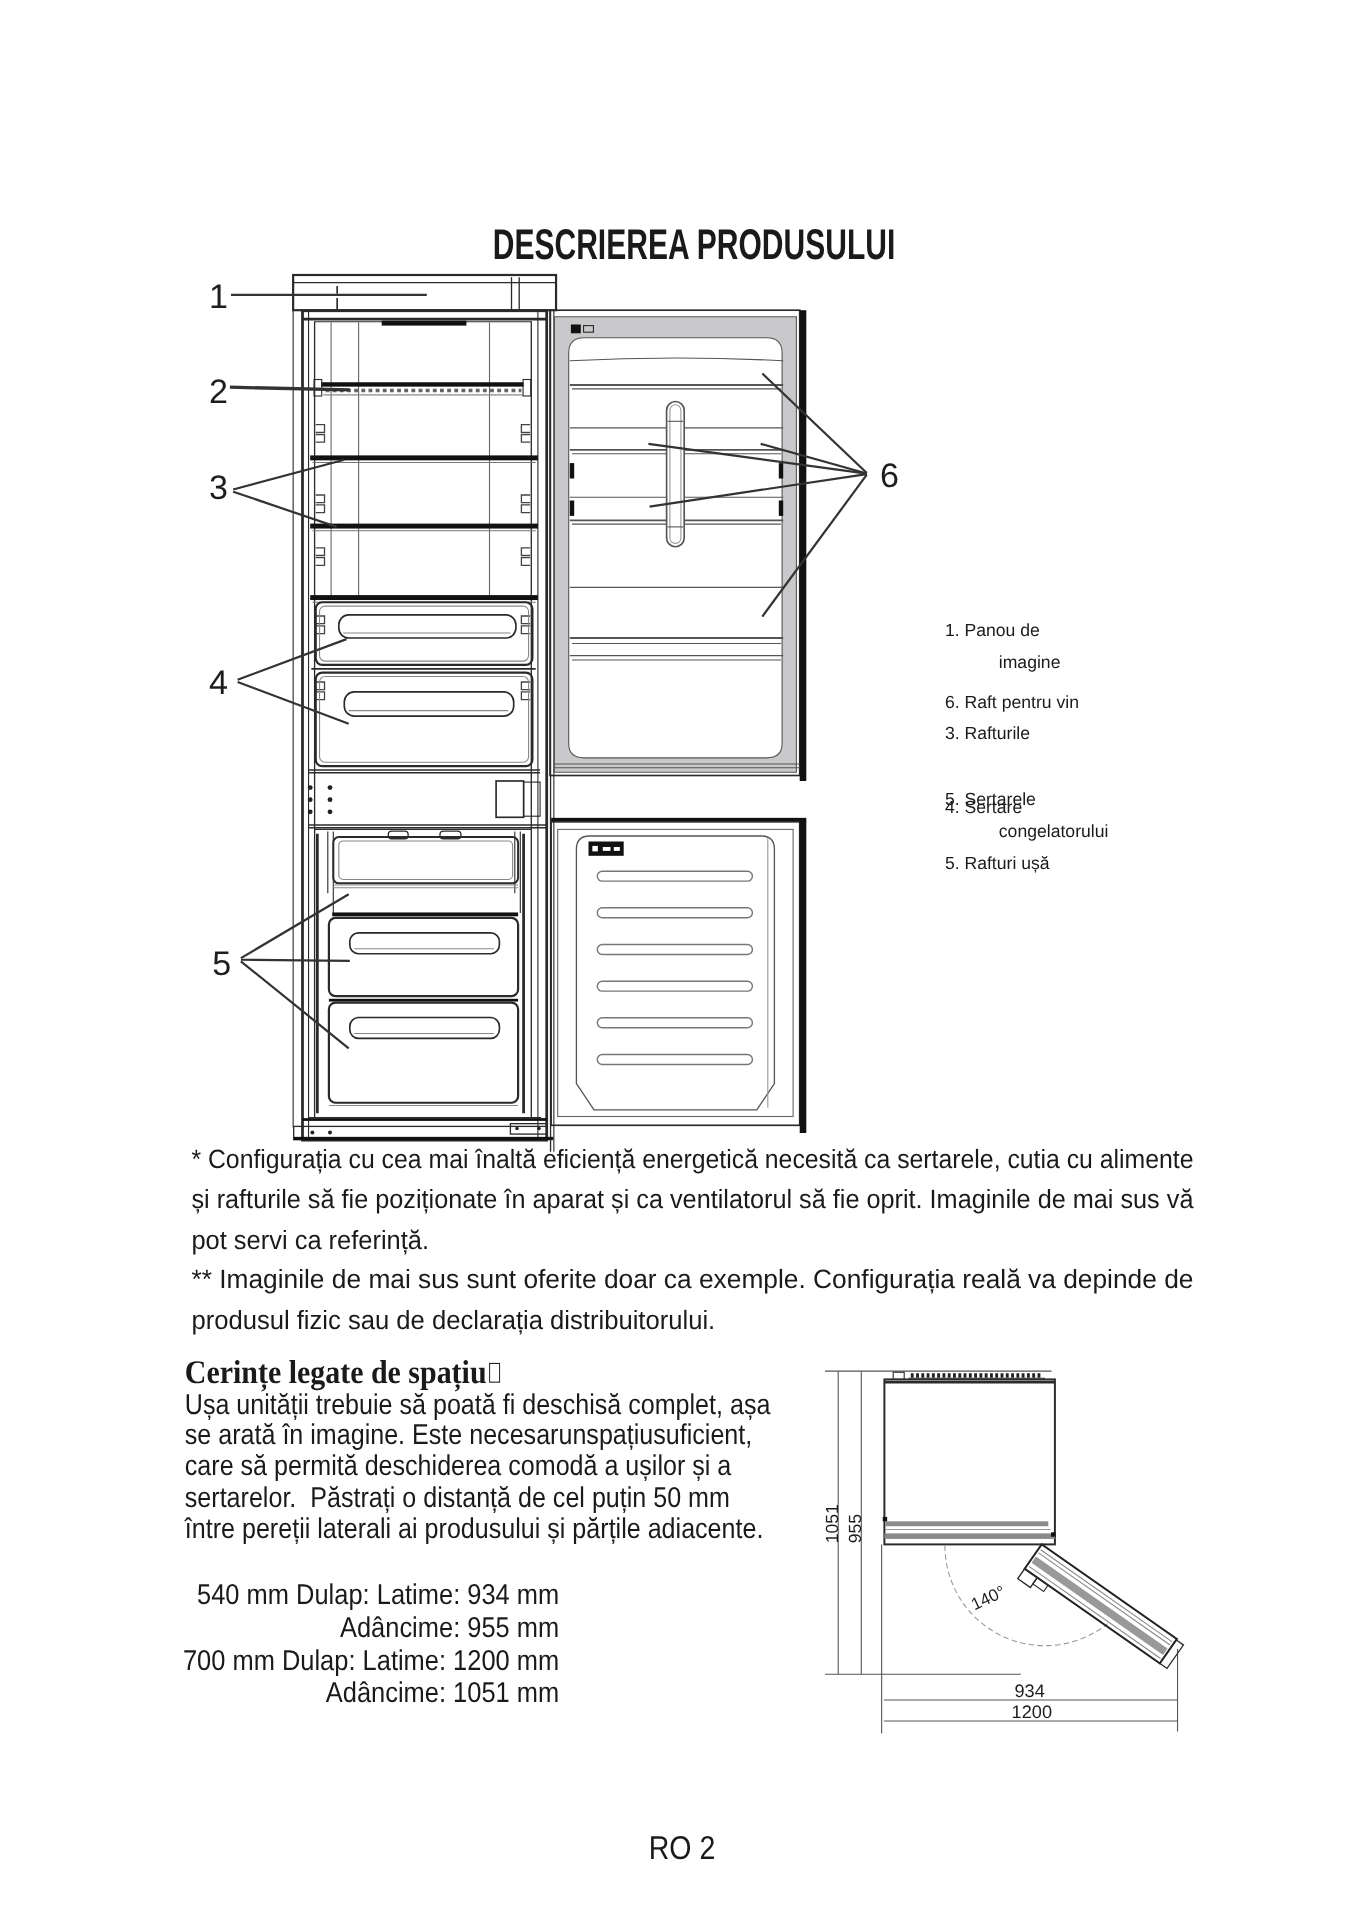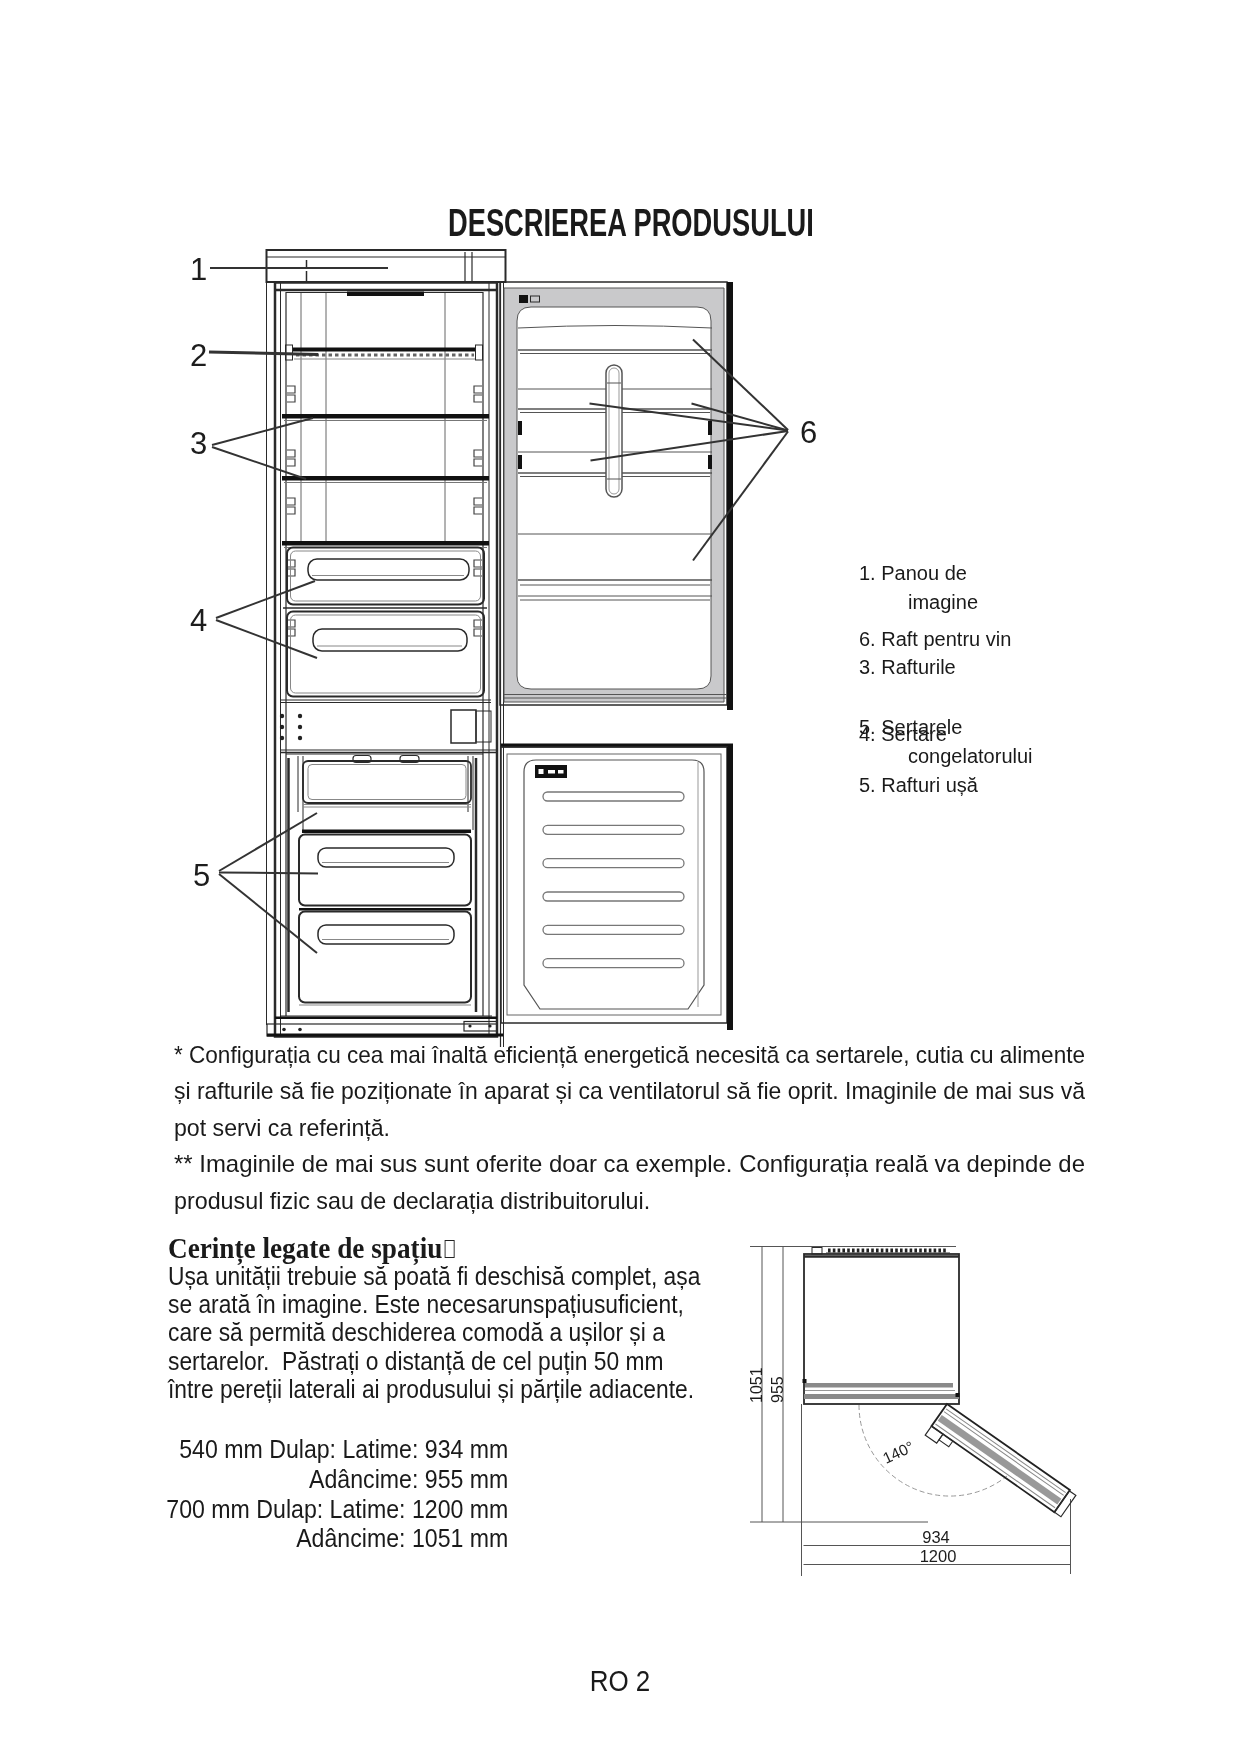--- a/index.html
+++ b/index.html
@@ -1,21 +1,21 @@
 <!DOCTYPE html>
 <html><head>
 <meta charset="utf-8">
 <style>
   html,body{margin:0;padding:0;}
   body{width:1241px;height:1754px;background:#fff;position:relative;overflow:hidden;
        font-family:"Liberation Sans",sans-serif;color:#1a1a1a;}
   .abs{position:absolute;}
   #title{left:448px;top:201px;font-size:39px;font-weight:bold;white-space:nowrap;
          transform-origin:left top;transform:scaleX(0.6996);}
-  .leg{left:859px;font-size:20px;line-height:29px;white-space:nowrap;}
+  .leg{left:859px;font-size:16px;line-height:29px;white-space:nowrap;}
   .leg .in{display:block;padding-left:49px;}
   #para{left:174px;top:1037px;width:911px;font-size:24px;line-height:36.4px;}
   #para div{height:36.4px;white-space:nowrap;transform-origin:left top;}
   #ceretitle{left:168px;top:1231px;font-family:"Liberation Serif",serif;font-weight:bold;
              font-size:30px;white-space:nowrap;transform-origin:left top;transform:scaleX(0.907);}
   .tofu{display:inline-block;width:9px;height:16px;border:1.6px solid #222;margin-left:3px;}
   #cbody{left:168px;top:1262px;font-size:26px;line-height:28.2px;white-space:nowrap;transform-origin:left top;transform:scaleX(0.877);}
   #dims{right:733px;top:1435px;font-size:26px;line-height:29.8px;text-align:right;white-space:nowrap;transform-origin:right top;transform:scaleX(0.89);}
   #footer{left:560px;top:1664px;width:120px;text-align:center;font-size:30px;transform:scaleX(0.865);}
   svg text{font-family:"Liberation Sans",sans-serif;fill:#1d1d1d;}

